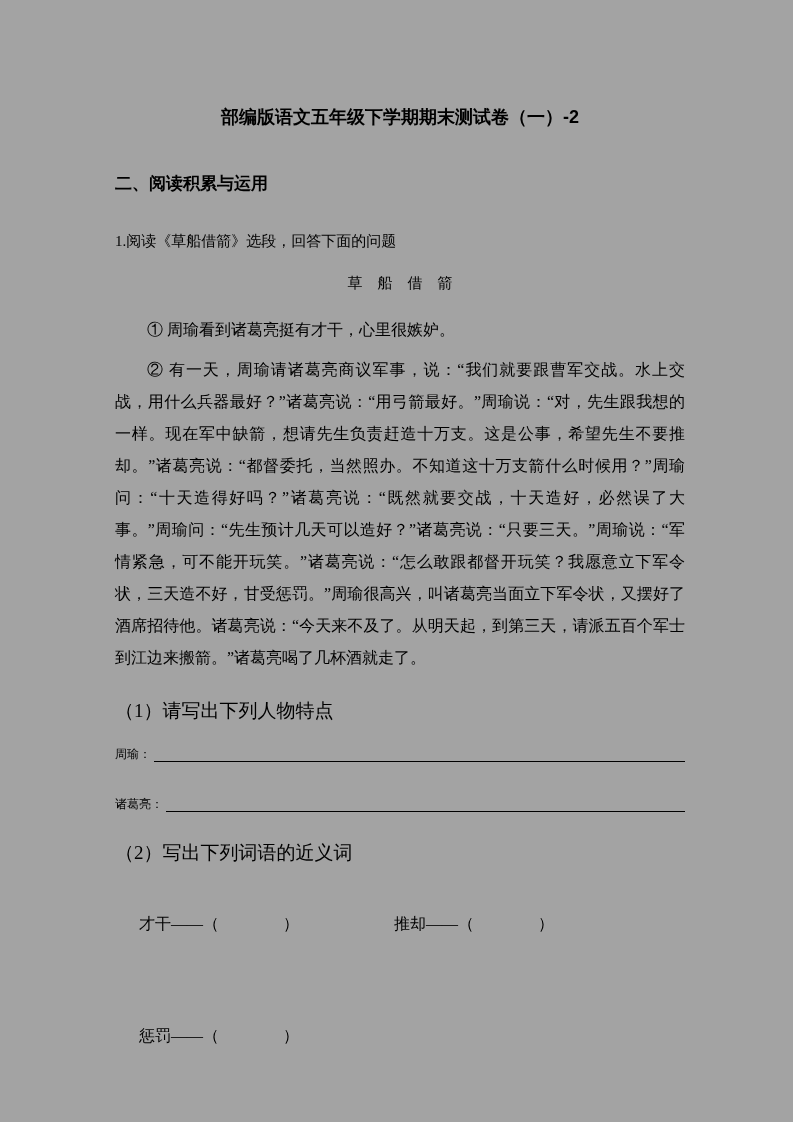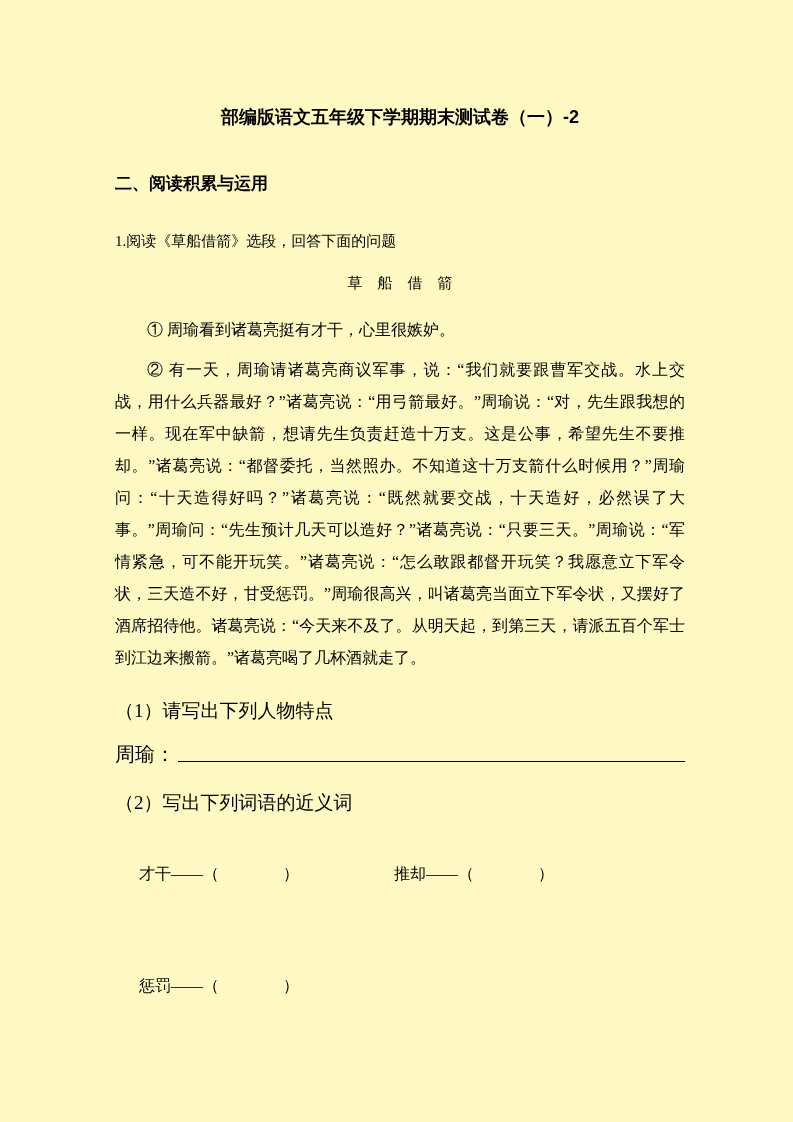--- a/index.html
+++ b/index.html
@@ -4,21 +4,21 @@
 <style>
   html, body {
     margin: 0;
     padding: 0;
     background: #ffffff;
   }
   .page {
     position: relative;
     width: 793px;
     height: 1122px;
-    background: #fef9c3;
+    background: #a3a3a3;
     box-sizing: border-box;
     padding: 104px 108px 0 115px;
     font-family: "Liberation Serif", "DejaVu Serif", serif;
     color: #000000;
     overflow: hidden;
   }
   .doc-title {
     font-size: 18px;
     font-weight: bold;
     text-align: center;
@@ -54,21 +54,21 @@
   .para-first { margin-bottom: 8px; }
   .para-main  { margin-bottom: 26px; }
   .subq {
     font-size: 19px;
     line-height: 22px;
     margin: 0 0 20px 0;
   }
   .blank-row {
     display: flex;
     align-items: flex-end;
-    font-size: 20px;
+    font-size: 12px;
     line-height: 24px;
     margin-bottom: 26px;
   }
   .blank-label { white-space: nowrap; }
   .blank-line {
     flex: 1;
     border-bottom: 1px solid #000000;
     margin-left: 3px;
     margin-bottom: 4px;
     height: 0;
@@ -100,20 +100,24 @@
 
   <p class="para para-main">② 有一天，周瑜请诸葛亮商议军事，说：“我们就要跟曹军交战。水上交战，用什么兵器最好？”诸葛亮说：“用弓箭最好。”周瑜说：“对，先生跟我想的一样。现在军中缺箭，想请先生负责赶造十万支。这是公事，希望先生不要推却。”诸葛亮说：“都督委托，当然照办。不知道这十万支箭什么时候用？”周瑜问：“十天造得好吗？”诸葛亮说：“既然就要交战，十天造好，必然误了大事。”周瑜问：“先生预计几天可以造好？”诸葛亮说：“只要三天。”周瑜说：“军情紧急，可不能开玩笑。”诸葛亮说：“怎么敢跟都督开玩笑？我愿意立下军令状，三天造不好，甘受惩罚。”周瑜很高兴，叫诸葛亮当面立下军令状，又摆好了酒席招待他。诸葛亮说：“今天来不及了。从明天起，到第三天，请派五百个军士到江边来搬箭。”诸葛亮喝了几杯酒就走了。</p>
 
   <p class="subq">（1）请写出下列人物特点</p>
 
   <div class="blank-row">
     <span class="blank-label">周瑜：</span>
     <span class="blank-line"></span>
   </div>
 
+  <div class="blank-row">
+    <span class="blank-label">诸葛亮：</span>
+    <span class="blank-line"></span>
+  </div>
 
   <p class="subq subq-2">（2）写出下列词语的近义词</p>
 
   <div class="synonym-grid">
 
     <div class="synonym-item">
       <span>才干——</span><span>（　　　　）</span>
     </div>
 
 

